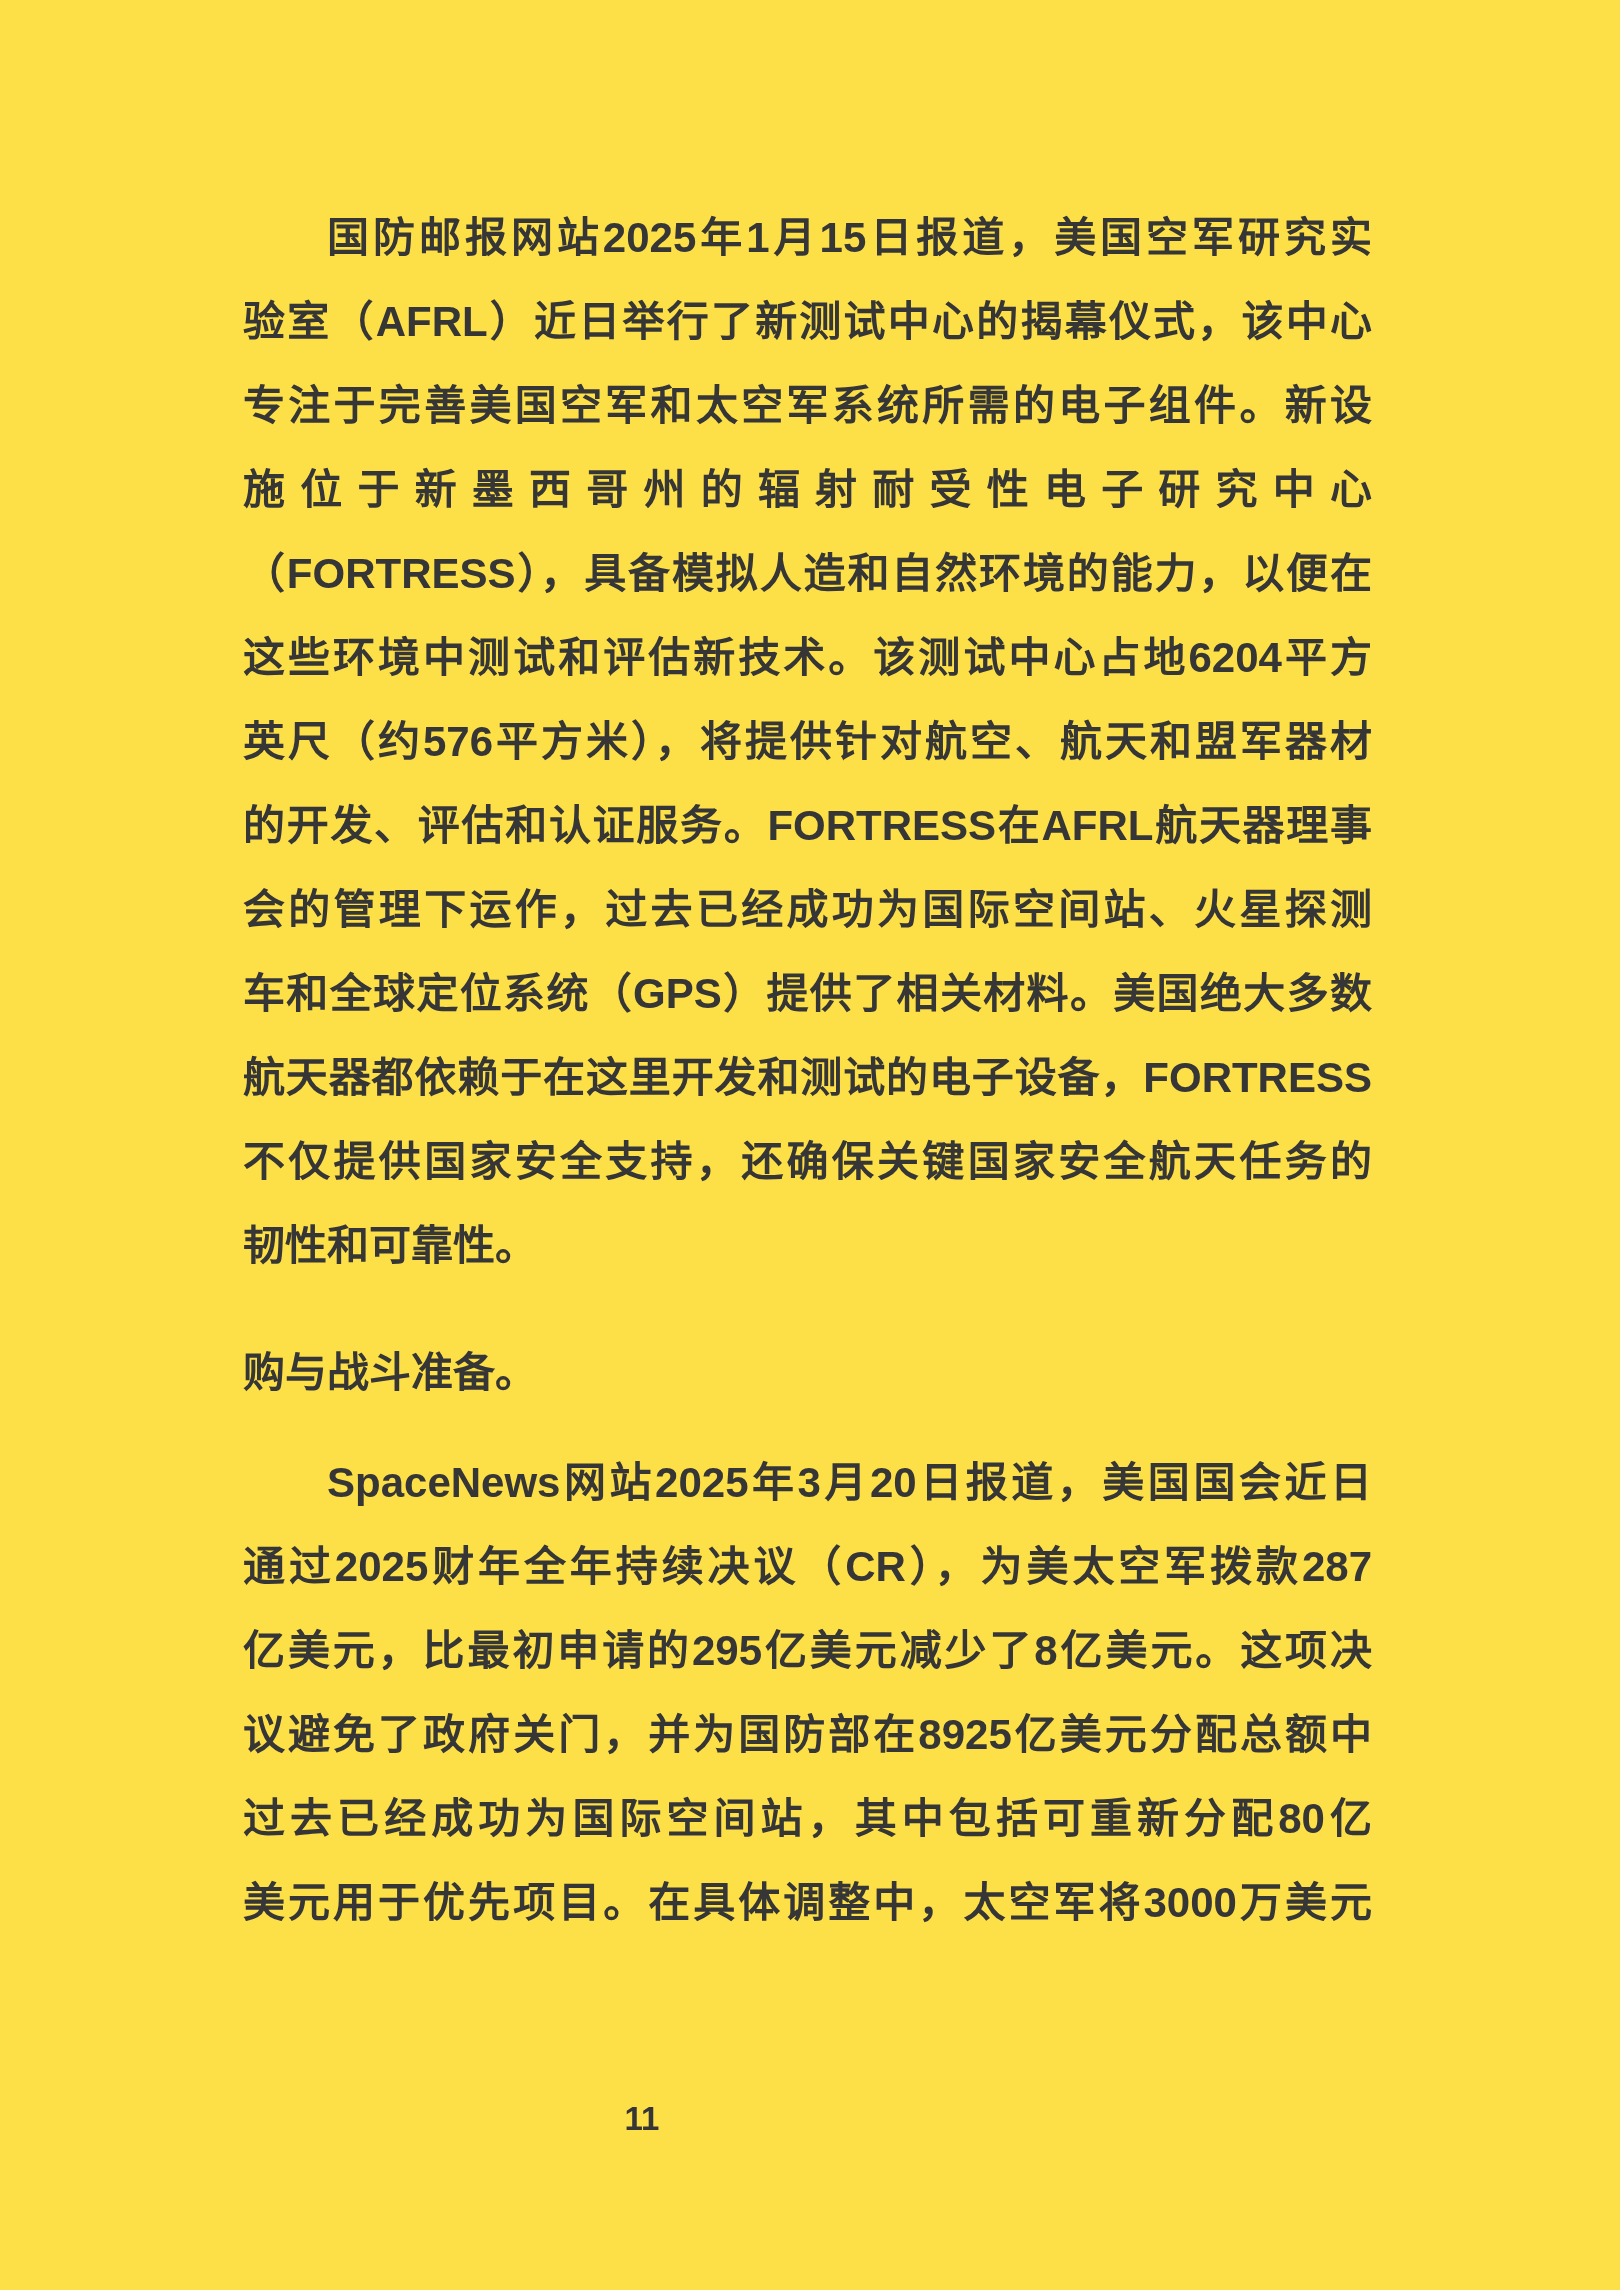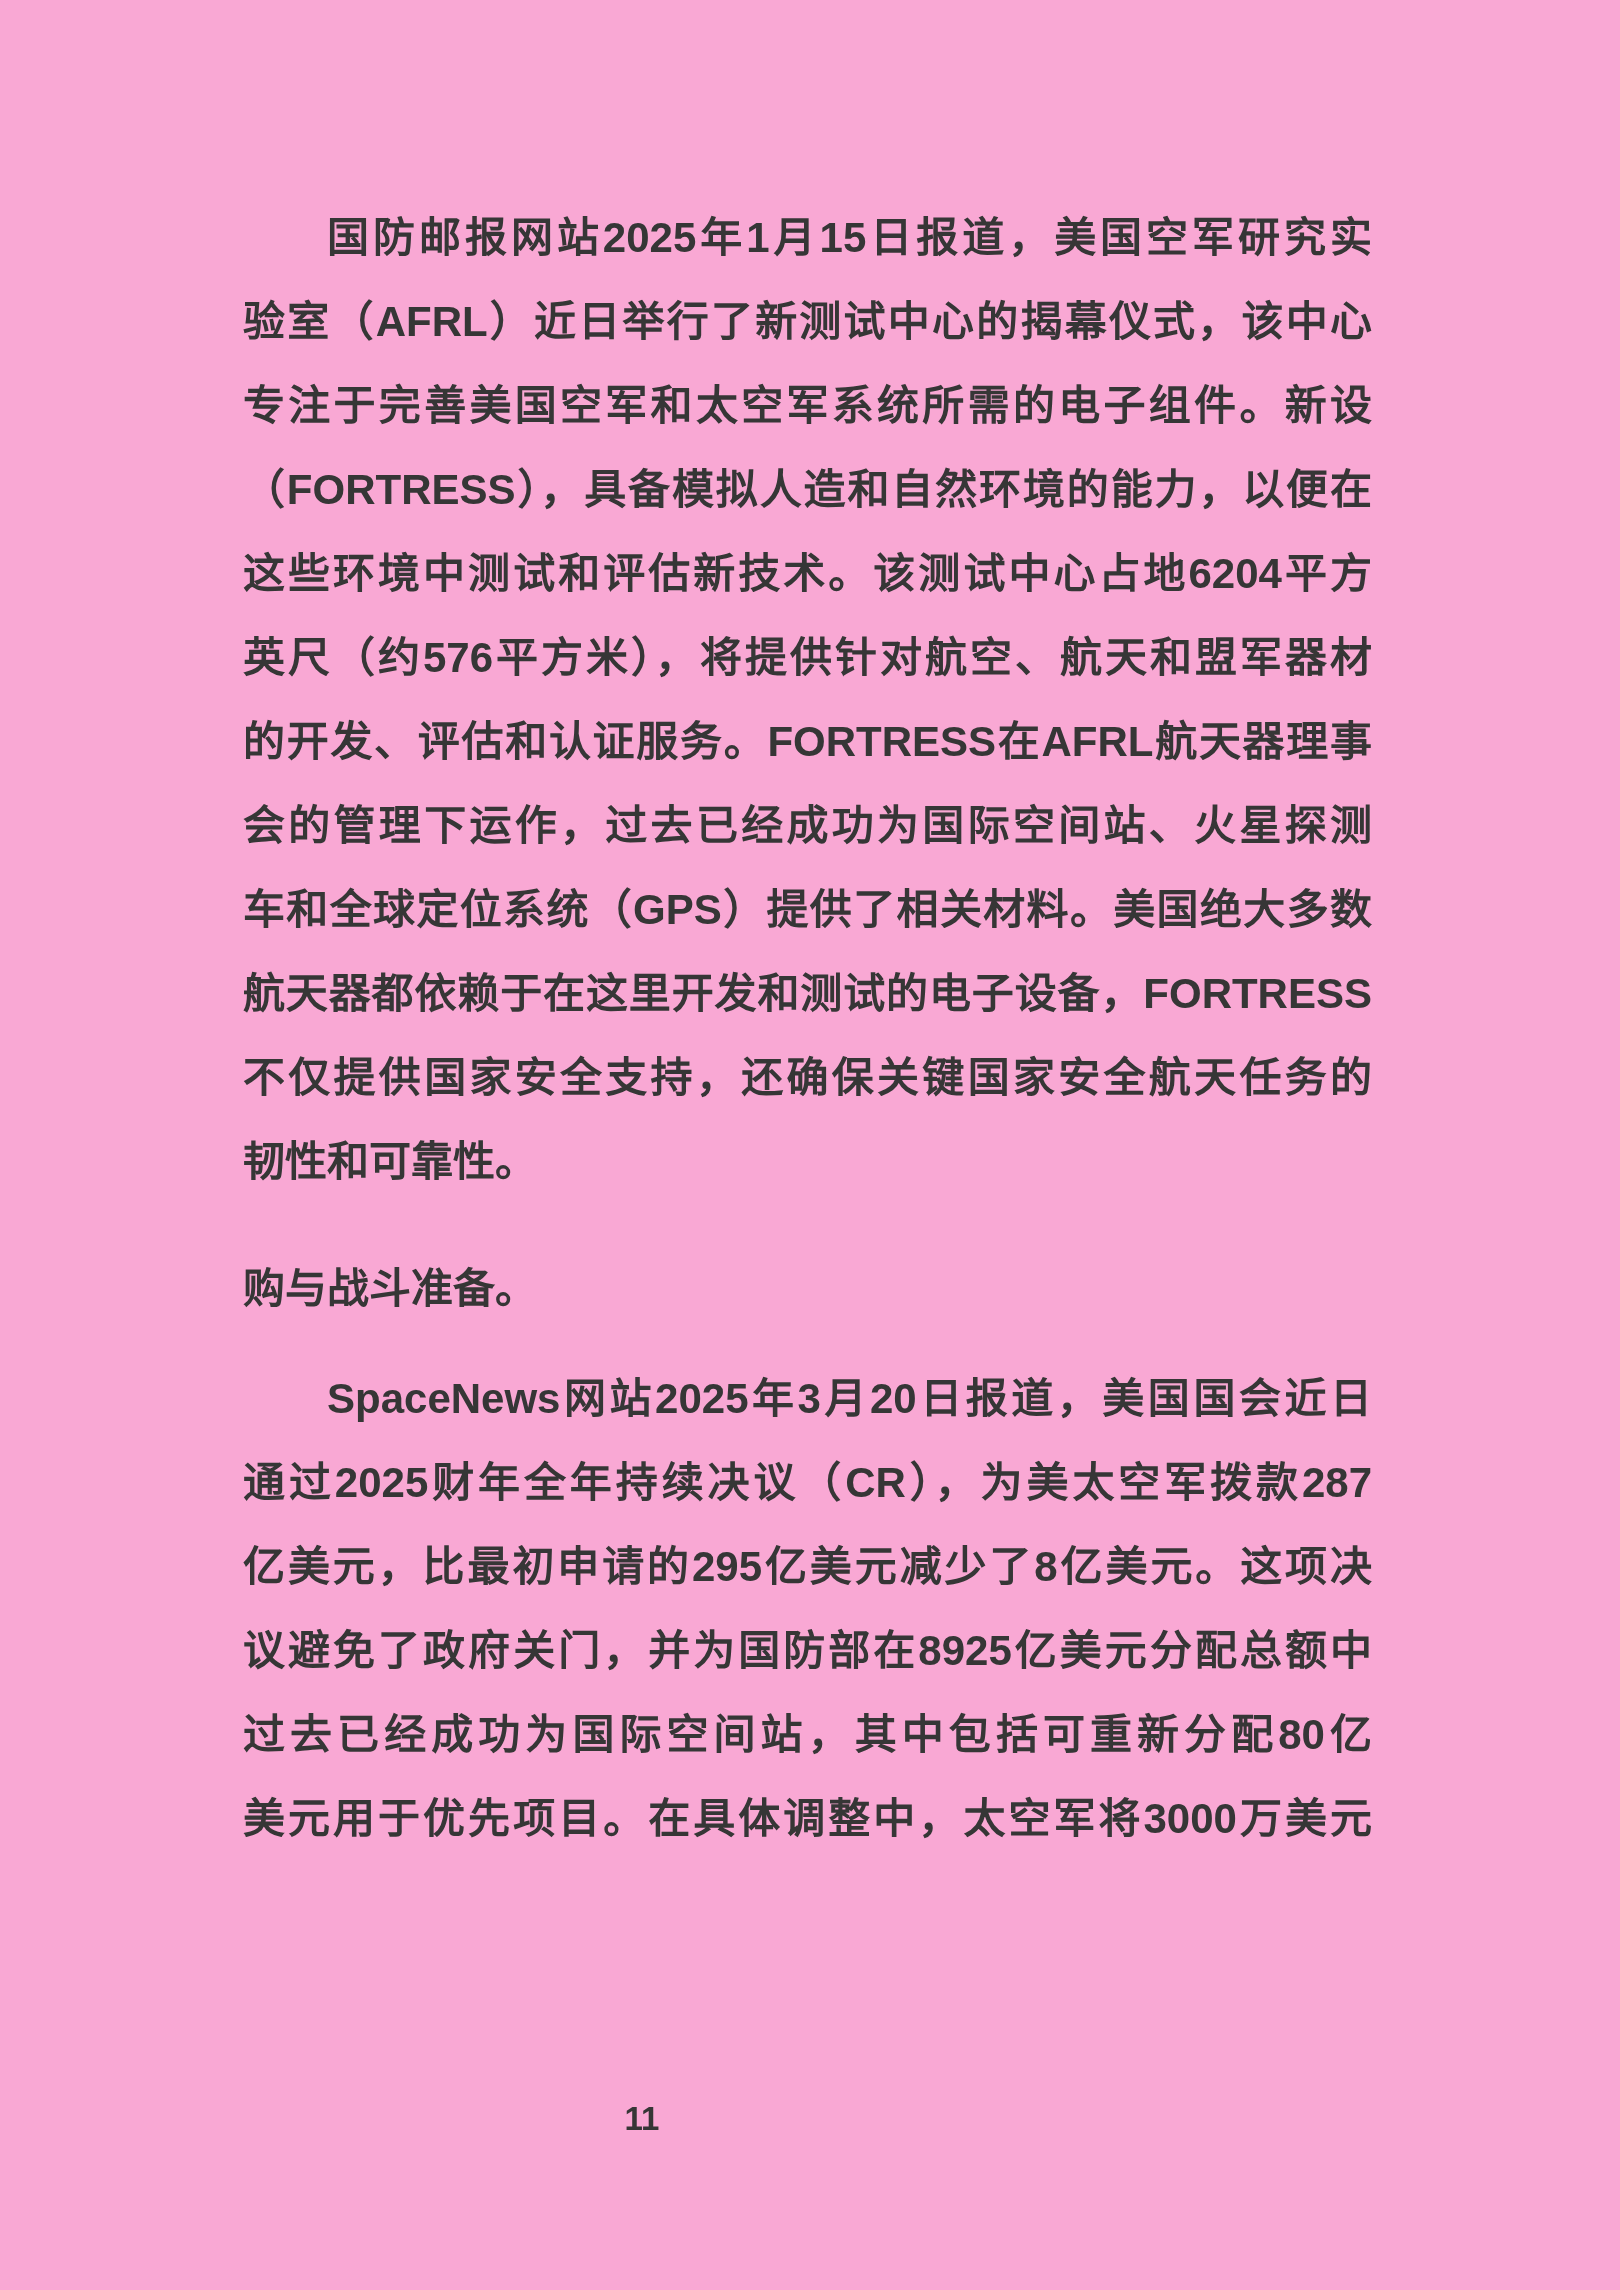--- a/index.html
+++ b/index.html
@@ -12,21 +12,21 @@
     background: #ffffff;
     position: relative;
     font-family: "Liberation Sans", "DejaVu Sans", sans-serif;
     overflow: hidden;
   }
   .page {
     position: absolute;
     left: 0; top: 0;
     width: 1620px;
     height: 2291px;
-    background: #f9a8d4;
+    background: #fde047;
   }
   .content {
     position: absolute;
     left: 243px;
     top: 196px;
     width: 1129px;
     color: #363636;
     font-size: 42px;
     line-height: 84px;
     font-weight: 600;
@@ -66,20 +66,21 @@
 </head>
 <body>
 
 <div class="page">
   <div class="content">
 
     <div class="para">
       <div class="line indent">国防邮报网站2025年1月15日报道，美国空军研究实</div>
       <div class="line">验室（AFRL）近日举行了新测试中心的揭幕仪式，该中心</div>
       <div class="line">专注于完善美国空军和太空军系统所需的电子组件。新设</div>
+      <div class="line">施位于新墨西哥州的辐射耐受性电子研究中心</div>
       <div class="line">（FORTRESS），具备模拟人造和自然环境的能力，以便在</div>
       <div class="line">这些环境中测试和评估新技术。该测试中心占地6204平方</div>
       <div class="line">英尺（约576平方米），将提供针对航空、航天和盟军器材</div>
       <div class="line">的开发、评估和认证服务。FORTRESS在AFRL航天器理事</div>
       <div class="line">会的管理下运作，过去已经成功为国际空间站、火星探测</div>
       <div class="line">车和全球定位系统（GPS）提供了相关材料。美国绝大多数</div>
       <div class="line">航天器都依赖于在这里开发和测试的电子设备，FORTRESS</div>
       <div class="line">不仅提供国家安全支持，还确保关键国家安全航天任务的</div>
       <div class="line last">韧性和可靠性。</div>
     </div>

